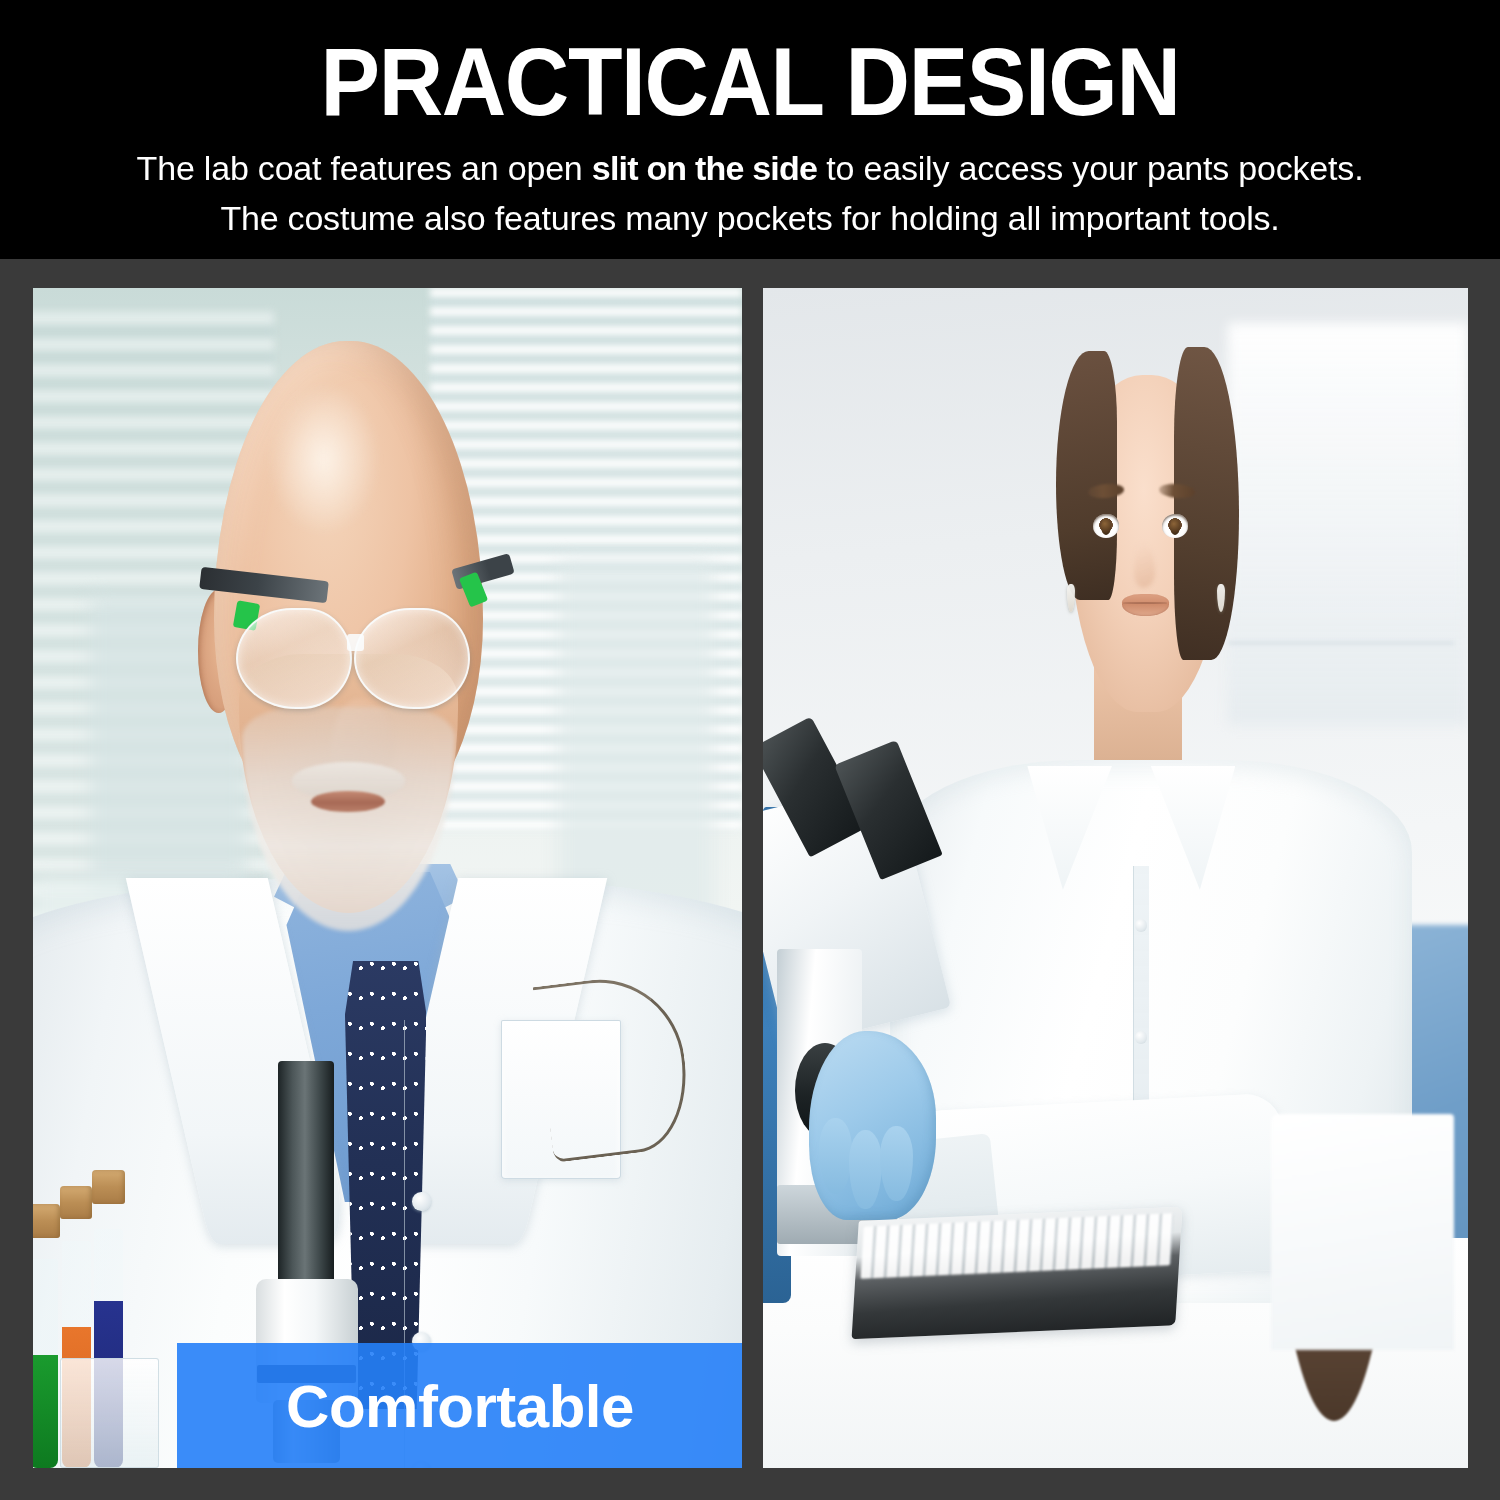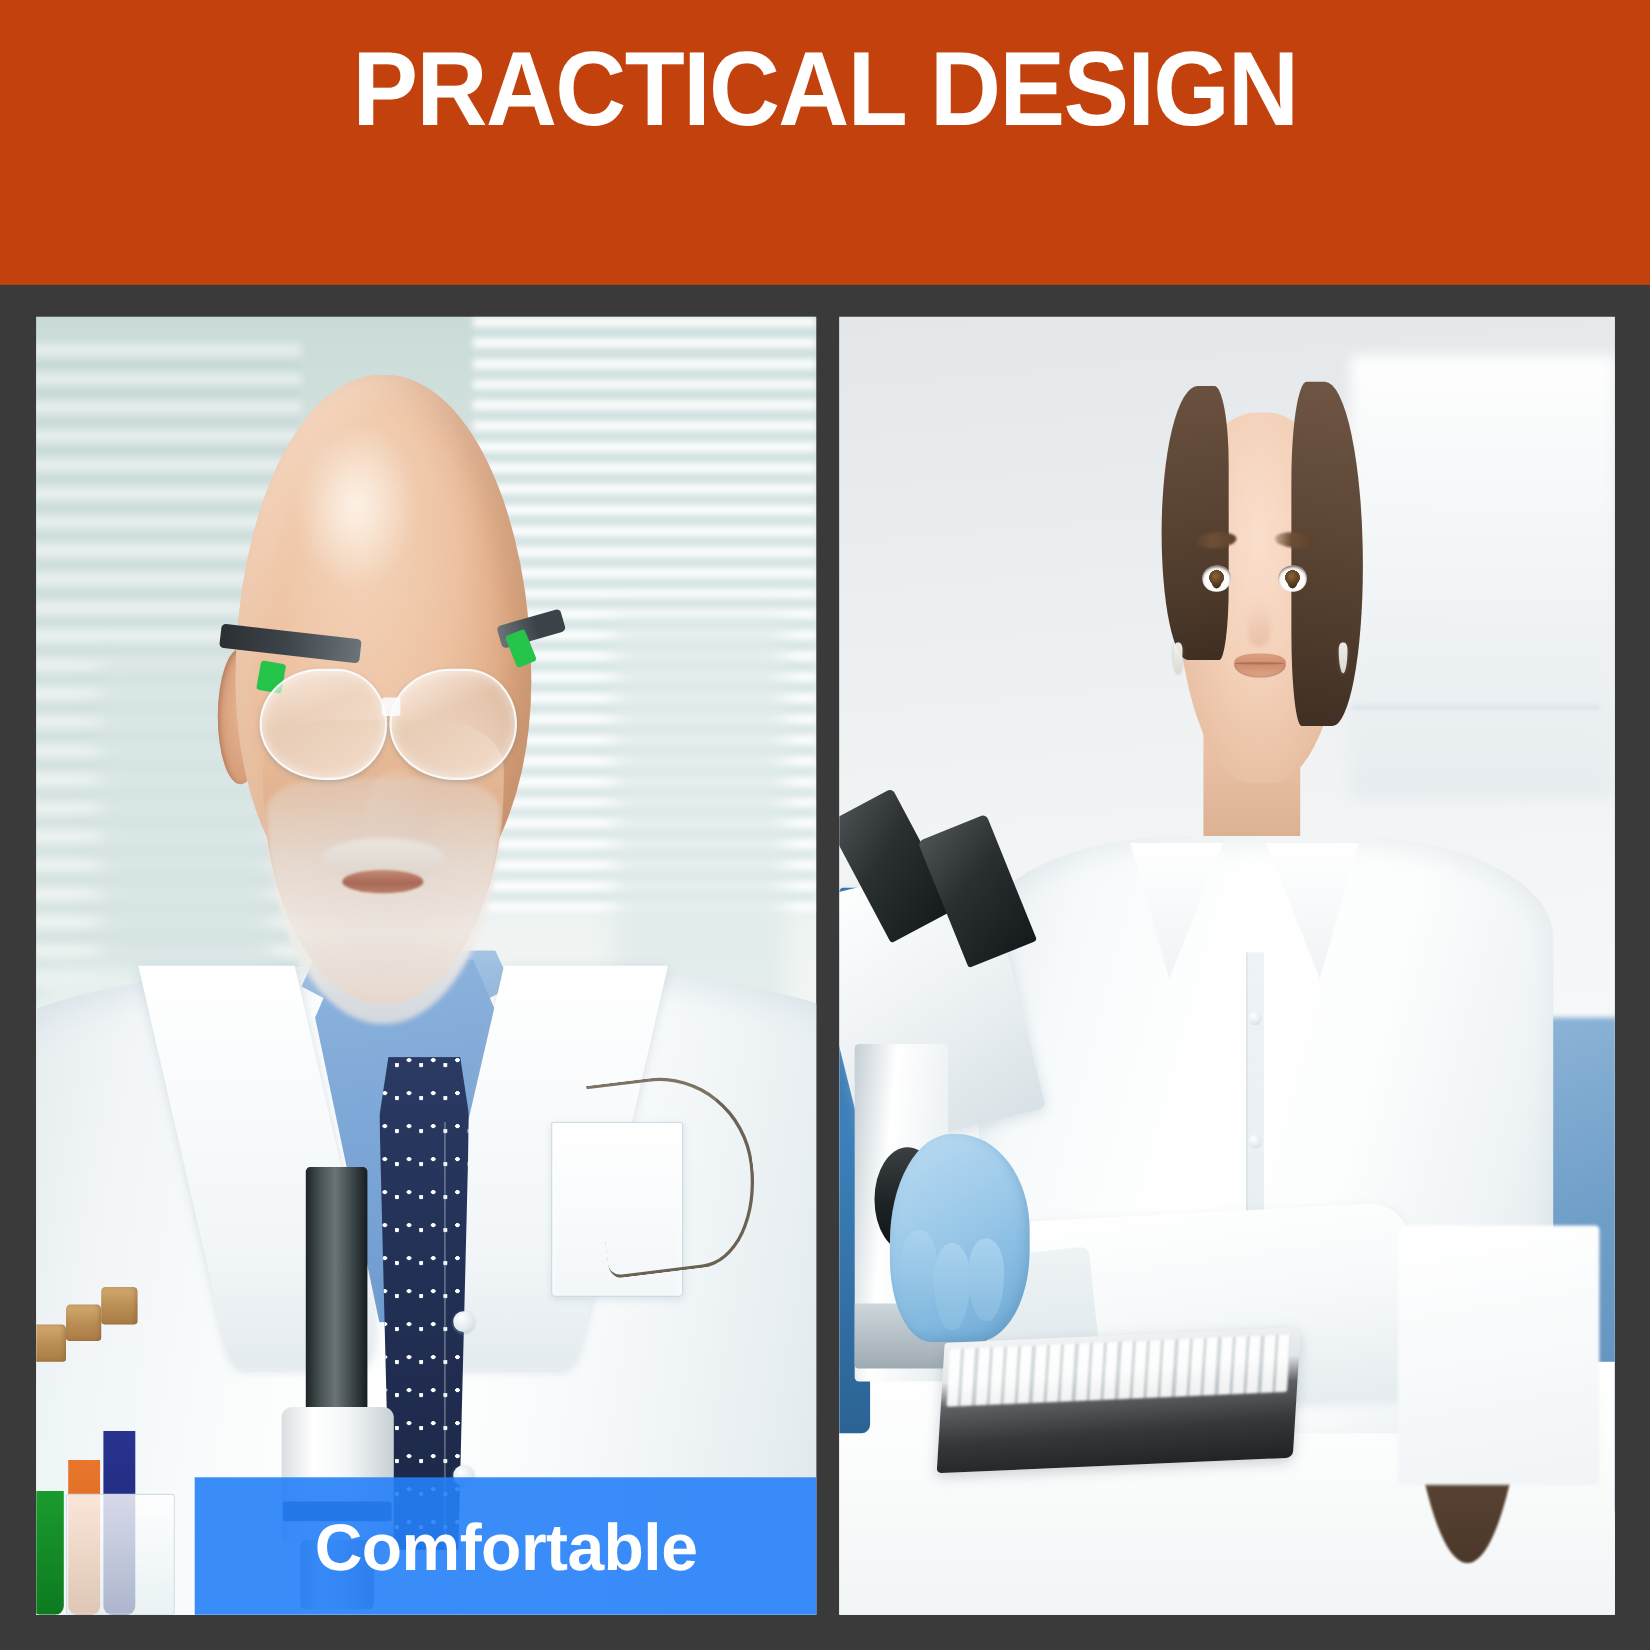--- a/index.html
+++ b/index.html
@@ -7,21 +7,21 @@
   body {
     font-family:"Liberation Sans", sans-serif;
     background:#3a3a3a;
     overflow:hidden;
     position:relative;
   }
 
   
   #header {
     position:absolute; left:0; top:0; width:1500px; height:259px;
-    background:#c2410c;
+    background:#000000;
     text-align:center;
   }
   #title {
     position:absolute; left:0; top:34px; width:1500px;
     font-size:96px; font-weight:bold; color:#ffffff;
     letter-spacing:-1.5px;
     transform:scaleX(0.93);
     line-height:1.0;
     white-space:nowrap;
   }
@@ -447,20 +447,22 @@
   }
   #caption-left  { left:144px; top:1055px; width:566px; background:rgba(37,128,248,.90); }
   #caption-right { left:144px; top:1055px; width:562px; background:#3a86f8; }
 </style>
 </head>
 <body>
 
 <div id="header">
   <div id="title">PRACTICAL DESIGN</div>
   <div id="subtitle">
+    <div><span>The lab coat features an open </span><span class="bold">slit on the side</span><span> to easily access your pants pockets.</span></div>
+    <div>The costume also features many pockets for holding all important tools.</div>
   </div>
 </div>
 
 <div class="panel" id="panel-left">
   <div class="scene" id="bg-left"></div>
   <div class="blur-block" style="left:8%;top:26%;width:22%;height:30%;background:rgba(214,228,228,.8);"></div>
   <div class="blur-block" style="left:0%;top:50%;width:30%;height:26%;background:rgba(232,241,240,.85);"></div>
   <div class="blur-block" style="left:74%;top:23%;width:22%;height:34%;background:rgba(223,234,234,.75);"></div>
 
   <div id="man">

